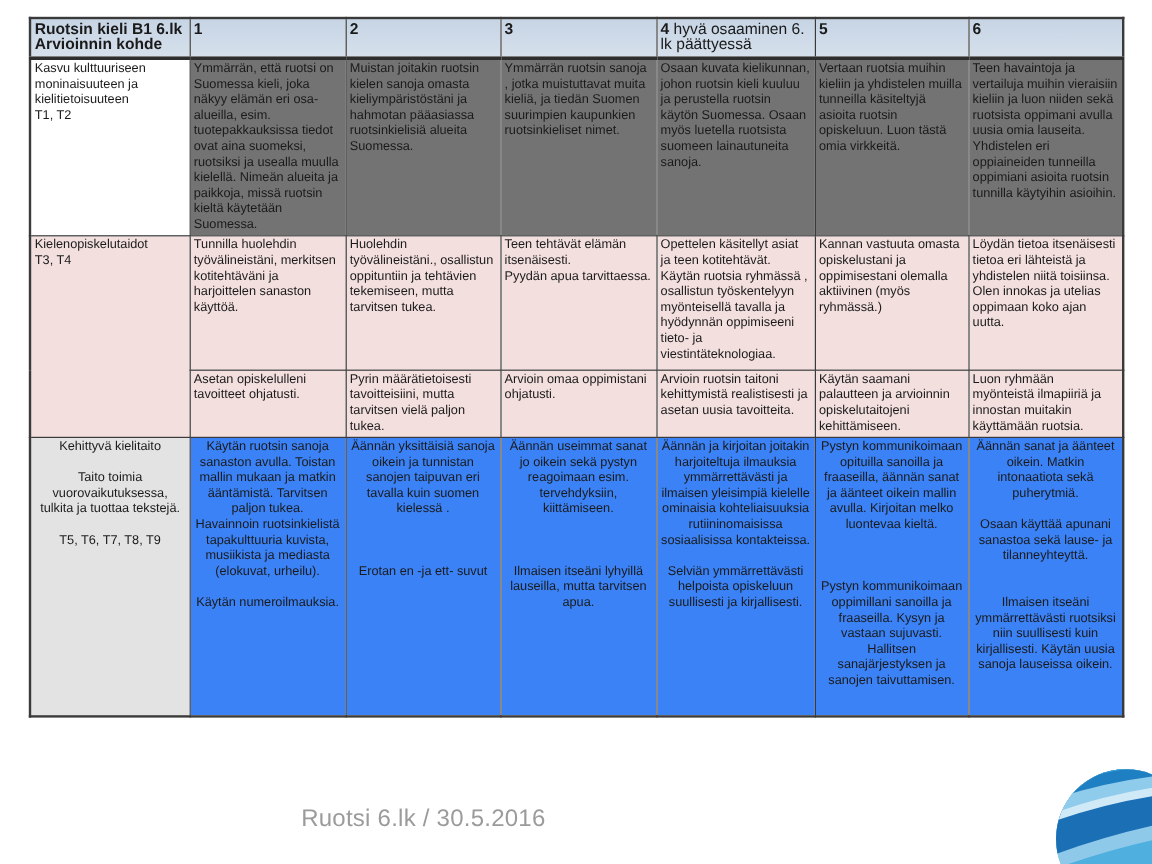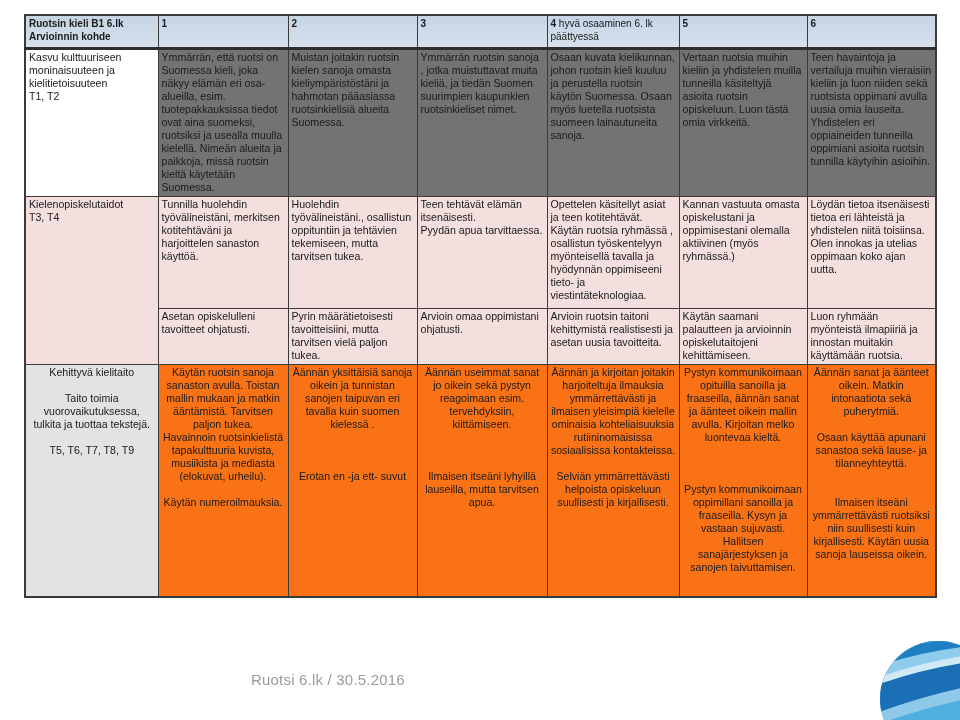--- a/index.html
+++ b/index.html
@@ -19,40 +19,40 @@
     border:1px solid #3a3a3a;
     vertical-align:top;
     padding:1px 3px 2px 3px;
     font-size:10.6px;line-height:13px;
     white-space:pre-line;
     overflow:hidden;
     word-wrap:break-word;
   }
   tr.hdr th{
     background:linear-gradient(#c6d4e4,#d6e0ec);
-    text-align:left;font-weight:bold;font-size:10px;
+    text-align:left;font-weight:bold;font-size:13px;
     border-bottom:3px solid #2e2e2e;
     height:28px;
   }
   tr.hdr th .hdr-suffix{font-weight:normal;}
   tr.r1{height:131px;}
   tr.r2a{height:112px;}
   tr.r2b{height:56px;}
   tr.r3{height:232px;text-align:center;}
   tr.r1 td{background:#737373;}
   tr.r2a td, tr.r2b td{background:#f2dfde;}
-  tr.r3 td{background:#f97316;}
+  tr.r3 td{background:#3b82f6;}
   td.topic{background:#ffffff !important;}
   tr.r2a td.topic{background:#f2dfde !important;}
   tr.r3 td.topic{background:#e3e3e3 !important;}
 
   
   .footer-caption{
     position:absolute;left:251px;top:671px;
-    font-size:15px;color:#9b9b9b;letter-spacing:.2px;
+    font-size:20px;color:#9b9b9b;letter-spacing:.2px;
   }
   .logo{
     position:absolute;left:668px;top:665px;
     font-size:29px;font-weight:600;letter-spacing:1.5px;color:#141414;
   }
   .sphere{position:absolute;right:0;bottom:0;width:92px;height:80px;display:block;}
 </style>
 </head>
 <body>
 

